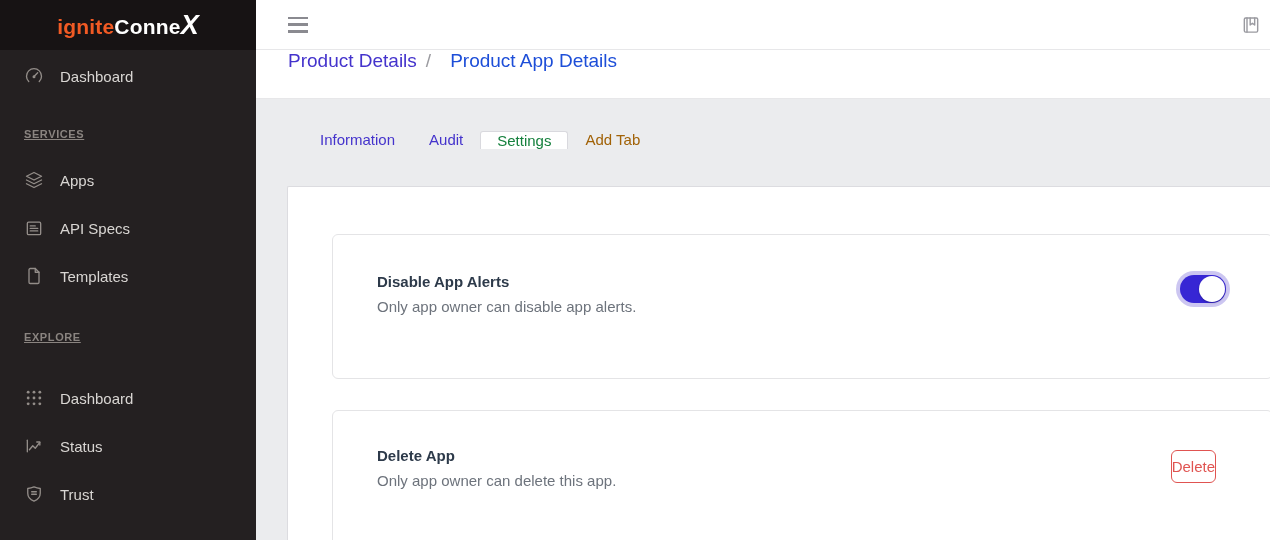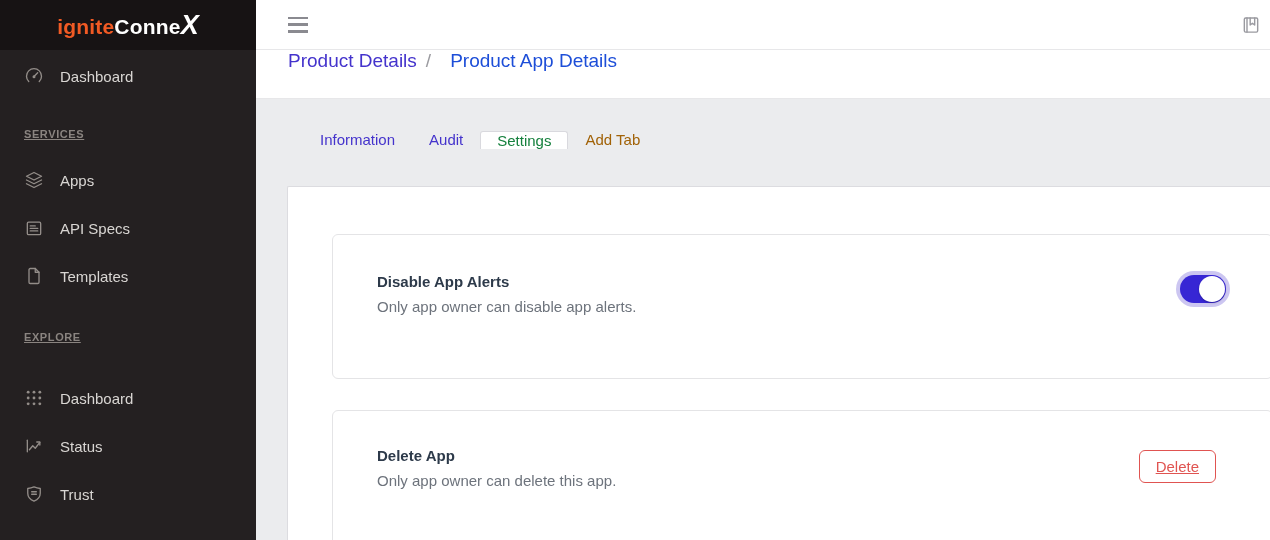--- a/index.html
+++ b/index.html
@@ -50,21 +50,21 @@
   .card-title { font-size: 15px; font-weight: bold; color: #2d3a4a; }
   .card-desc { margin-top: 8px; font-size: 15px; color: #6d737c; }
 
   
   .toggle { position: absolute; top: 40px; right: 46px; width: 46px; height: 28px; border-radius: 14px; background: #c0bfc4; box-shadow: 0 0 0 4px #e4e2f2; cursor: pointer; }
   .toggle.on { background: var(--toggle-track, #3726d4); box-shadow: 0 0 0 4px var(--toggle-halo, #ccc6f1); }
   .toggle .knob { position: absolute; top: 1px; left: 1px; width: 26px; height: 26px; border-radius: 50%; background: #fff; box-shadow: 0 1px 2px rgba(0,0,0,.25); }
   .toggle.on .knob { left: auto; right: 1px; }
 
   
-  .delete-btn { position: absolute; top: 39px; right: 56px; height: 33px; padding: 0 16px; background: #fff; border: 1px solid var(--danger, #e05451); color: var(--danger, #e05451); font-size: 15px; font-family: "Liberation Sans", sans-serif; border-radius: 6px; cursor: pointer; text-decoration: underline; }
+  .delete-btn { position: absolute; top: 39px; right: 56px; height: 33px; padding: 0 0; background: #fff; border: 1px solid var(--danger, #e05451); color: var(--danger, #e05451); font-size: 15px; font-family: "Liberation Sans", sans-serif; border-radius: 6px; cursor: pointer; }
 </style>
 </head>
 <body>
 
 <div class="app">
 
   <aside class="sidebar">
     <div class="sidebar-header">
       <div class="logo"><span class="logo-accent">ignite</span><span class="logo-rest">Conne</span><span class="logo-x">X</span></div>
     </div>

